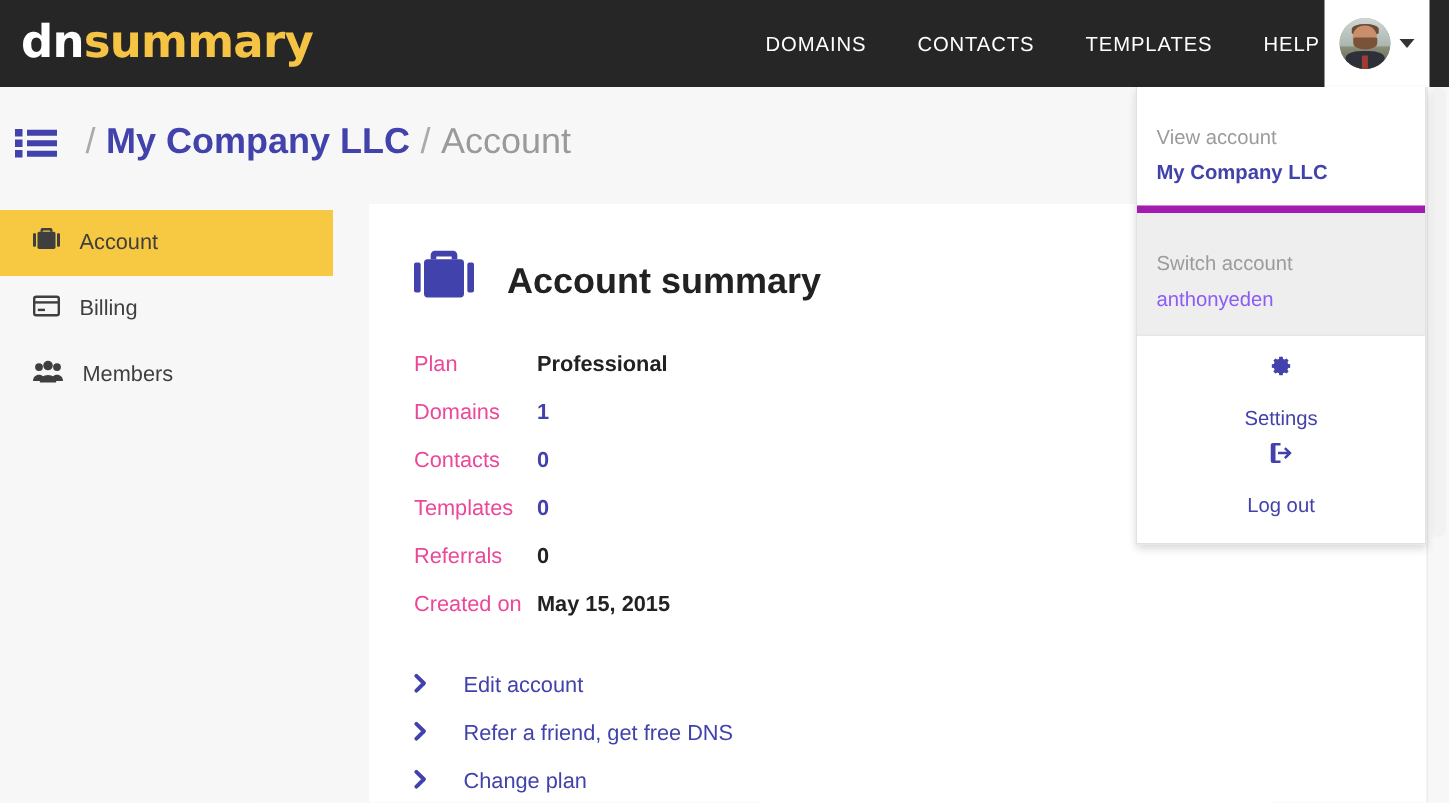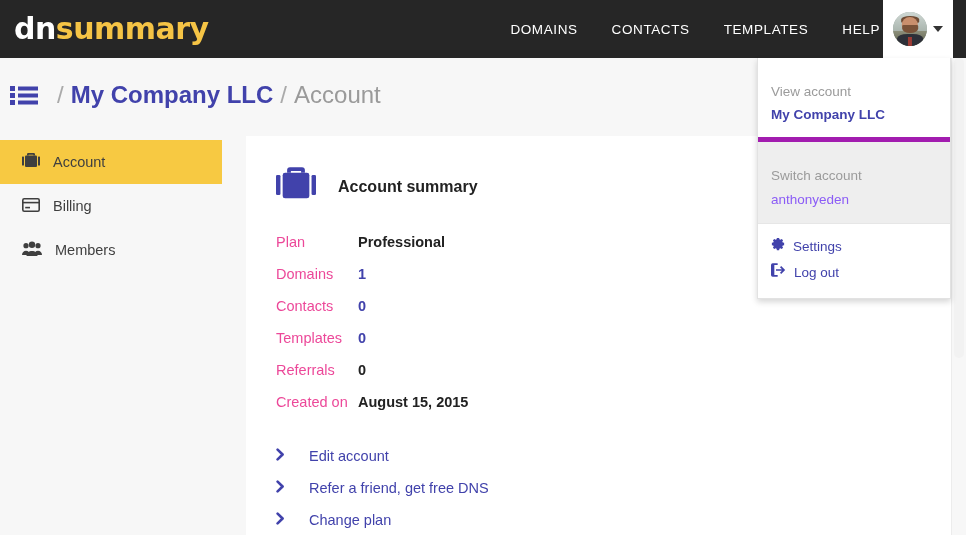--- a/index.html
+++ b/index.html
@@ -115,20 +115,21 @@
   }
   .menu-link {
     color: #8b5cf6; font-size: 13.5px; line-height: 22px;
     text-decoration: none; cursor: pointer; display: block;
   }
   .menu-row {
     display: flex; align-items: center; gap: 8px;
     color: #4142ab; font-size: 13.5px;
     line-height: 24px; cursor: pointer;
     padding: 1px 0;
+    flex-direction: column;
   }
   .menu-row svg { flex: none; }
 
   
   .breadcrumb {
     position: absolute; top: 58px; left: 0;
     height: 74px; width: 966px;
     display: flex; align-items: center;
     padding-left: 10px;
     z-index: 5;
@@ -159,21 +160,21 @@
   .content {
     position: absolute; top: 136px; left: 246px;
     width: 705px; height: 399px;
     background: #ffffff;
   }
   .card-head {
     display: flex; align-items: center;
     padding: 30px 0 0 30px;
     gap: 22px;
   }
-  .card-title { font-size: 16px; color: #222222; font-weight: bold; line-height: 26px; }
+  .card-title { font-size: 24px; color: #222222; font-weight: bold; line-height: 26px; }
 
   .summary-table { margin: 26px 0 0 30px; }
   .srow { display: flex; align-items: baseline; height: 32px; }
   .scell-label { width: 82px; color: #ec4899; font-size: 14.5px; }
   .scell-value { font-size: 14.5px; color: #222222; font-weight: bold; }
   .scell-value.linkv { color: #4142ab; cursor: pointer; }
 
   .actions { margin: 14px 0 0 30px; }
   .action-link {
     display: flex; align-items: center; gap: 24px;
@@ -358,21 +359,21 @@
         <span class="scell-value linkv">0</span>
       </div>
 
       <div class="srow">
         <span class="scell-label">Referrals</span>
         <span class="scell-value">0</span>
       </div>
 
       <div class="srow">
         <span class="scell-label">Created on</span>
-        <span class="scell-value">August 15, 2015</span>
+        <span class="scell-value">May 15, 2015</span>
       </div>
     </div>
 
     <div class="actions">
 
       <a class="action-link">
         <span>
           <svg width="9" height="13" viewBox="0 0 9 13" fill="none" stroke="#4142ab" stroke-width="2.6" stroke-linecap="round" stroke-linejoin="round">
             <polyline points="1.6,1.6 6.6,6.5 1.6,11.4"></polyline>
           </svg>

